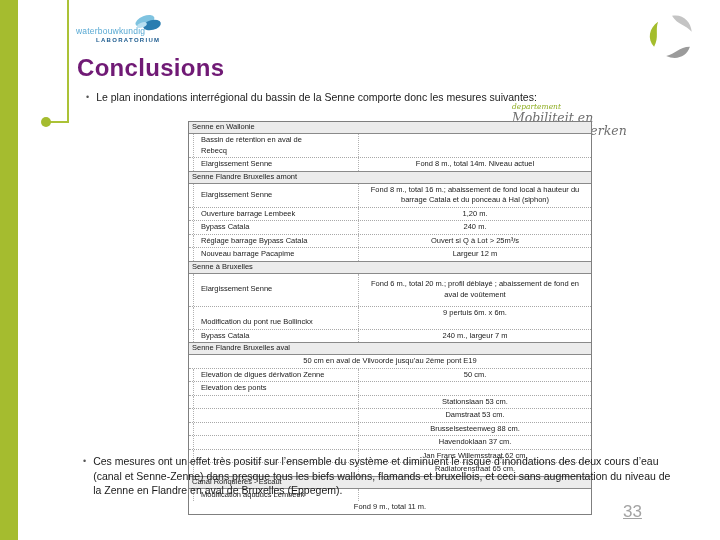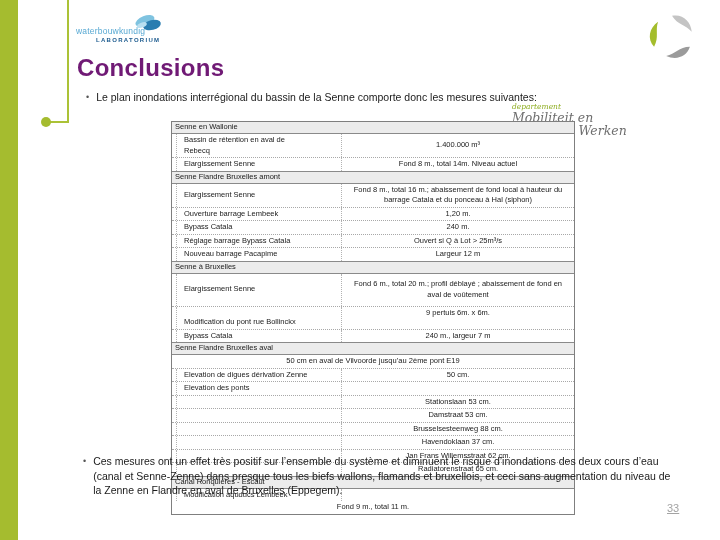--- a/index.html
+++ b/index.html
@@ -25,37 +25,37 @@
   .mow-dep{font-size:7.5px;color:#8fae22;line-height:9px;}
   .mow-main{font-size:12.5px;color:#6e6e6e;}
   
   .slide-title{position:absolute;left:77px;top:54px;font-size:24px;font-weight:900;
                letter-spacing:.3px;color:#701a75;}
   .bullet{position:absolute;display:flex;font-size:10.5px;line-height:14.5px;color:#1a1a1a;}
   .bullet .dot{font-size:9px;color:#555;margin-right:7px;line-height:14.5px;}
   .bullet1{left:86px;top:90px;width:555px;}
   .bullet2{left:83px;top:454px;width:592px;}
   
-  .tbl{position:absolute;left:171px;top:121px;width:404px;box-sizing:border-box;
+  .tbl{position:absolute;left:188px;top:121px;width:404px;box-sizing:border-box;
        border:1px solid #7f7f7f;background:#fff;font-size:7.5px;line-height:10.5px;color:#1a1a1a;}
   .trow{display:flex;align-items:center;border-bottom:1px dotted #a8a8a8;min-height:11px;}
   .trow.section{background:#ececec;border-top:1px solid #8a8a8a;border-bottom:1px solid #8a8a8a;margin-top:-1px;}
   .trow:first-child{margin-top:0;border-top:none;}
   .trow:last-child{border-bottom:none;flex-direction:column;}
   .cell-section{padding:0 3px;}
   .cell-left{width:166px;box-sizing:border-box;padding:1px 8px 1px 7px;margin-left:4px;
              border-left:1px dotted #b2b2b2;border-right:1px dotted #b2b2b2;
              align-self:stretch;display:flex;flex-direction:column;justify-content:center;
              white-space:pre-line;}
   .cell-right{flex:1;text-align:center;padding:1px 5px;}
   .trow:nth-child(11){min-height:32px;}
   .trow:nth-child(12){min-height:22px;align-items:flex-start;}
   .trow:nth-child(12) .cell-left{justify-content:flex-end;}
   
-  .page-number{position:absolute;left:667px;top:502px;font-size:11px;color:#a3a3a3;text-decoration:underline;}
+  .page-number{position:absolute;left:623px;top:502px;font-size:17px;color:#a3a3a3;text-decoration:underline;}
 </style>
 </head>
 <body>
 
 <div class="accent-bar"></div>
 <div class="bracket-v"></div>
 <div class="bracket-h"></div>
 <div class="bracket-dot"></div>
 
 <div class="wl-logo">
@@ -90,21 +90,20 @@
   <span>Le plan inondations interrégional du bassin de la Senne comporte donc les mesures suivantes:</span>
 </div>
 
 <div class="tbl">
     <div class="trow section">
       <div class="cell-section">Senne en Wallonie</div>
     </div>
     <div class="trow data">
       <div class="cell-left">Bassin de rétention en aval de
 Rebecq</div>
-      <div class="cell-right">1.400.000 m³</div>
     </div>
     <div class="trow data">
       <div class="cell-left">Elargissement Senne</div>
       <div class="cell-right">Fond 8 m., total 14m. Niveau actuel</div>
     </div>
     <div class="trow section">
       <div class="cell-section">Senne Flandre Bruxelles amont</div>
     </div>
     <div class="trow data">
       <div class="cell-left">Elargissement Senne</div>

